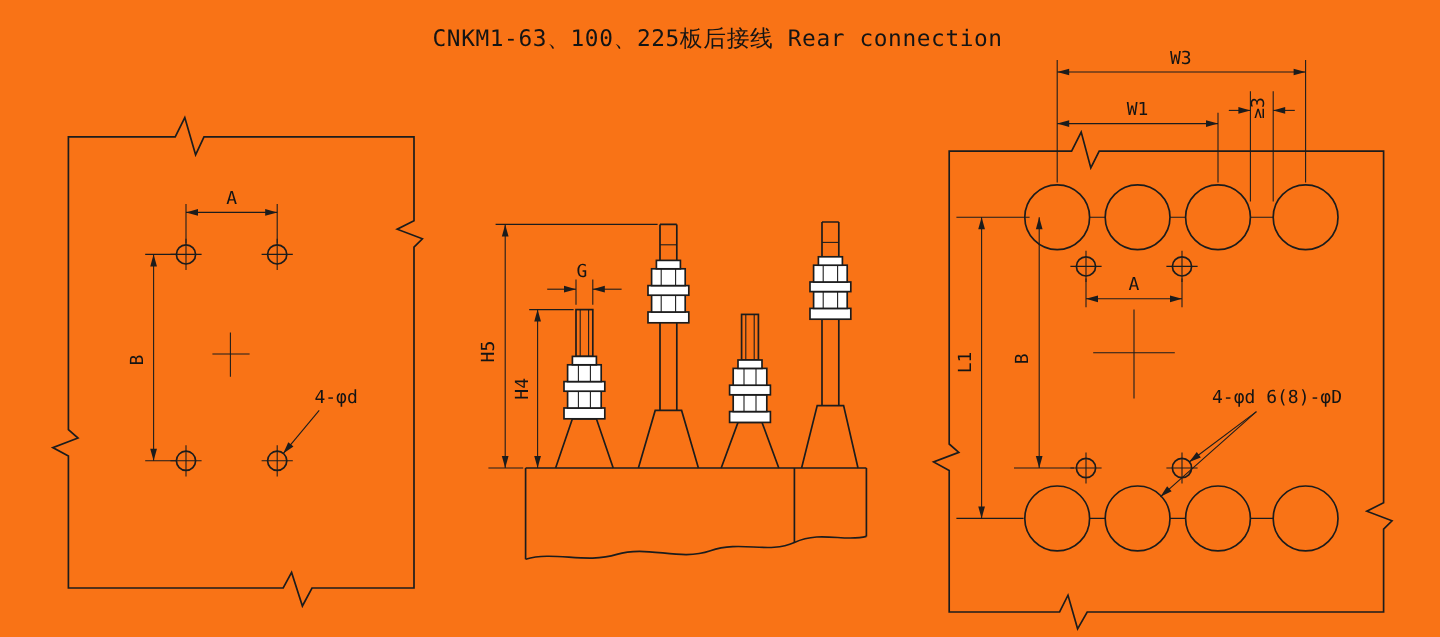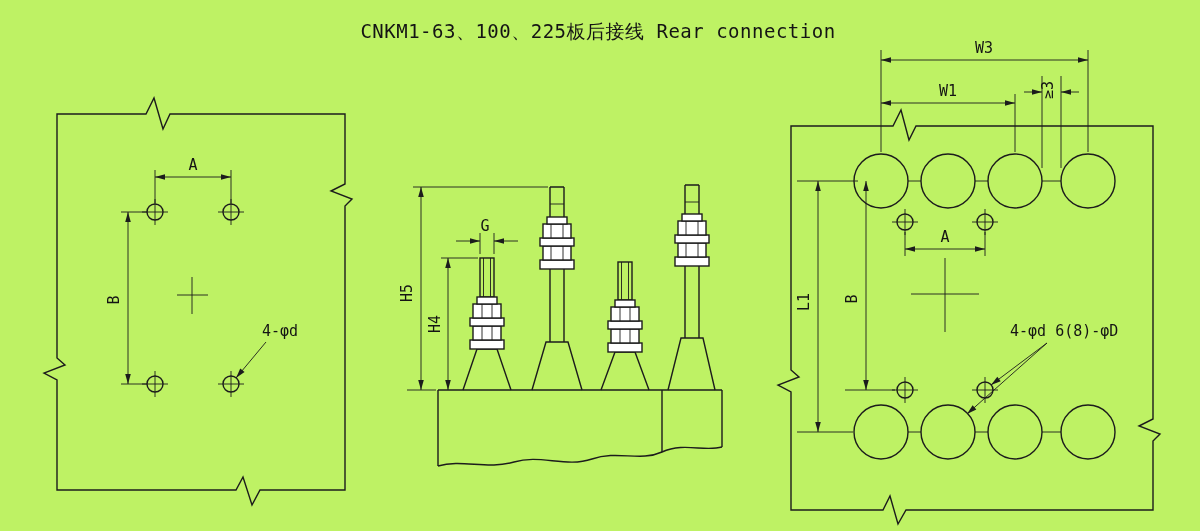--- a/index.html
+++ b/index.html
@@ -1,19 +1,19 @@
 <!DOCTYPE html>
 <html><head>
 <meta charset="utf-8">
 <style>
   html,body { margin:0; padding:0; background:#ffffff; }
   .canvas {
     position:relative;
     width:1200px; height:531px;
-    background:#bef264;
+    background:#f97316;
     overflow:hidden;
     font-family:"DejaVu Sans Mono","DejaVu Sans",monospace;
   }
   svg { position:absolute; left:0; top:0; }
   .ln   { fill:none; stroke:#1c1c1c; stroke-width:1.4; stroke-linejoin:miter; }
   .fillw{ fill:#ffffff; stroke:#1c1c1c; stroke-width:1.4; }
   .thin { fill:none; stroke:#1c1c1c; stroke-width:0.9; }
   text  { font-family:"DejaVu Sans Mono","DejaVu Sans",monospace; font-size:15px; fill:#141414; }
   .title-text { font-size:19px; letter-spacing:0.5px; }
 </style>

